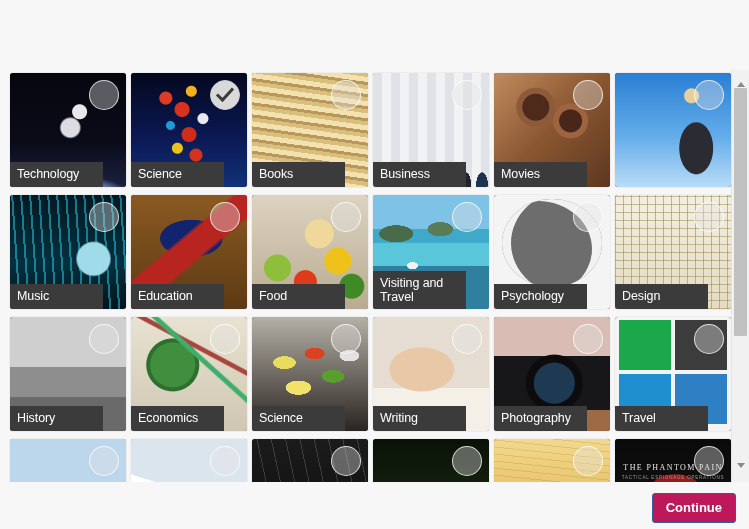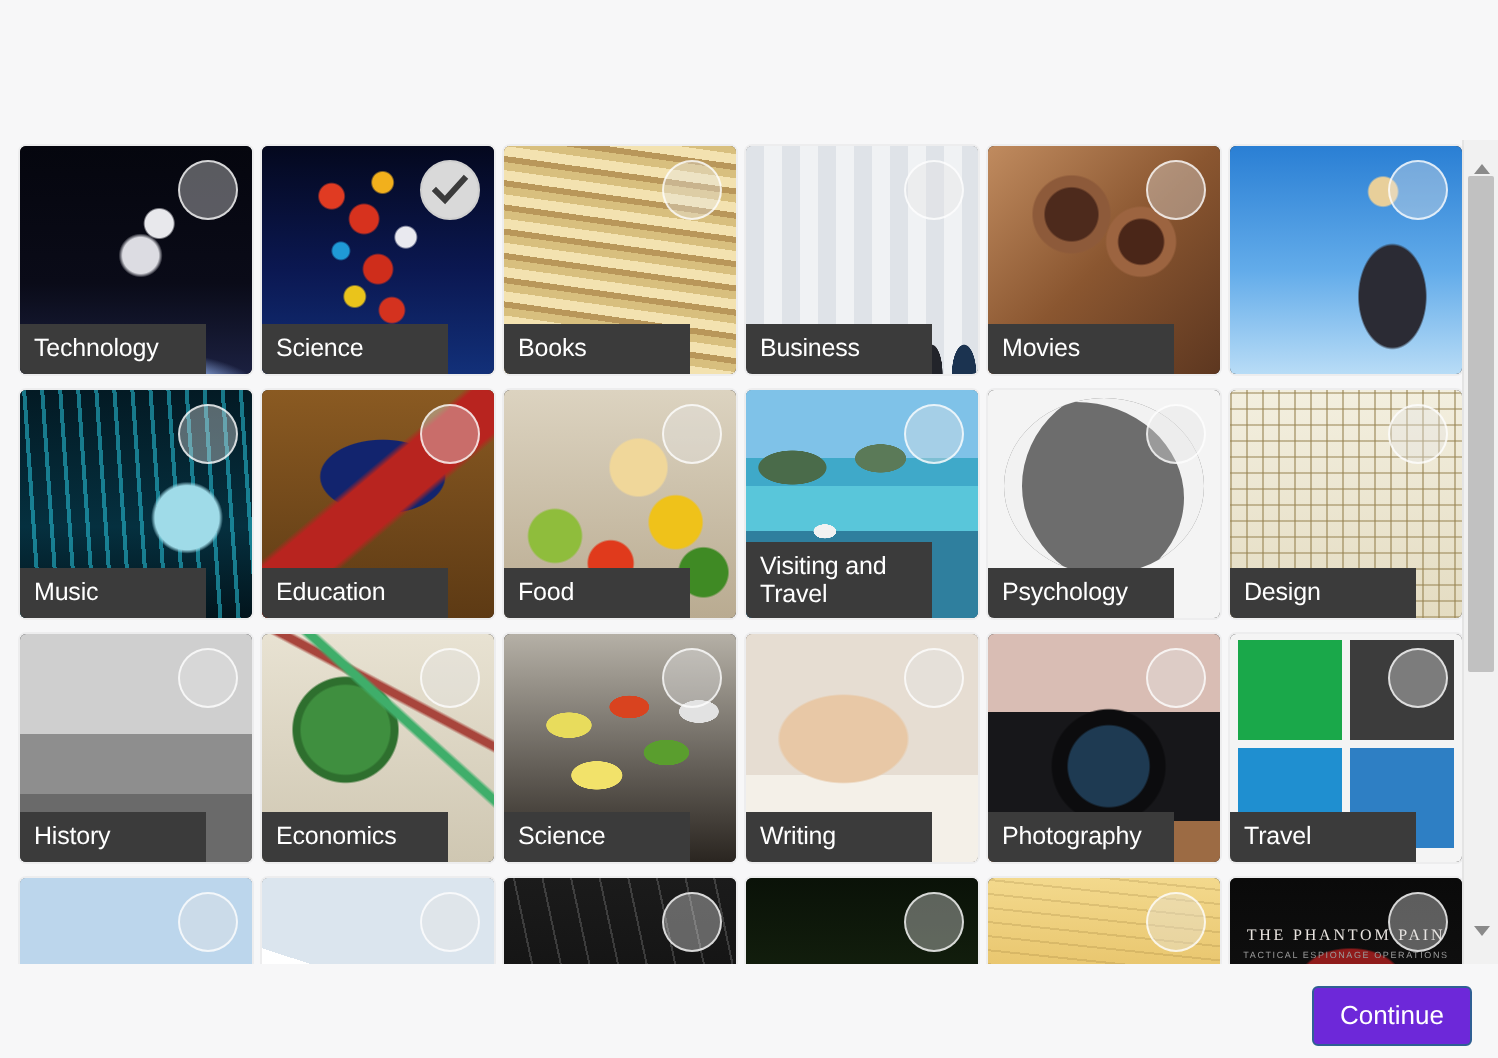--- a/index.html
+++ b/index.html
@@ -409,26 +409,26 @@
     bottom: 0;
     width: 749px;
     height: 47px;
     background: #f7f7f8;
     z-index: 7;
   }
   .continue-button {
     position: absolute;
     right: 13px;
     top: 11px;
-    background: #6d28d9;
+    background: #be185d;
     border: 1px solid #2f5f94;
     border-radius: 3px;
     color: #ffffff;
     font-size: 13px;
-    font-weight: normal;
+    font-weight: bold;
     padding: 6px 13px 7px 13px;
     cursor: pointer;
     font-family: "Liberation Sans", sans-serif;
     line-height: 15px;
   }
 </style>
 </head>
 <body>
 
 <div id="app">

